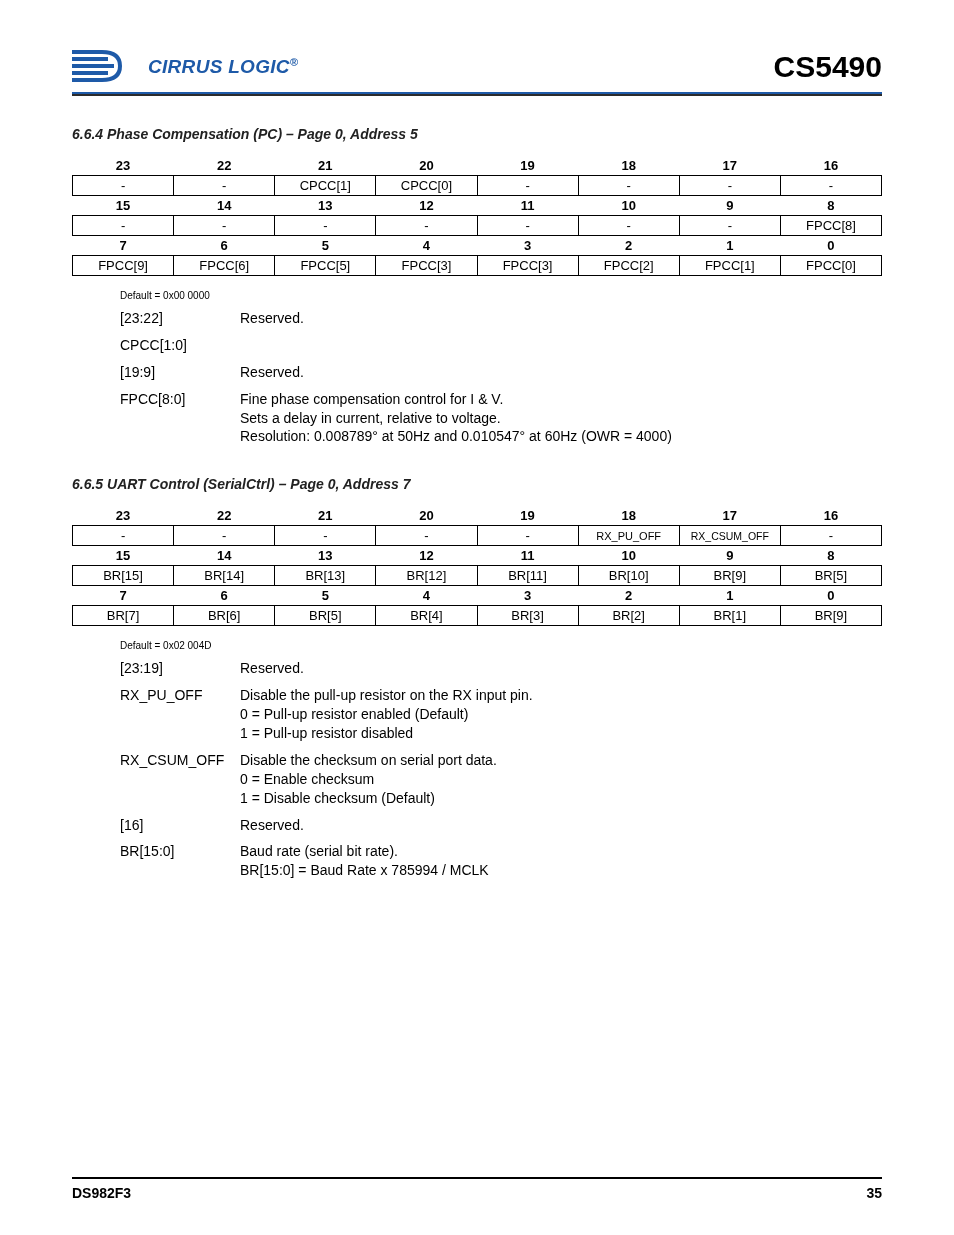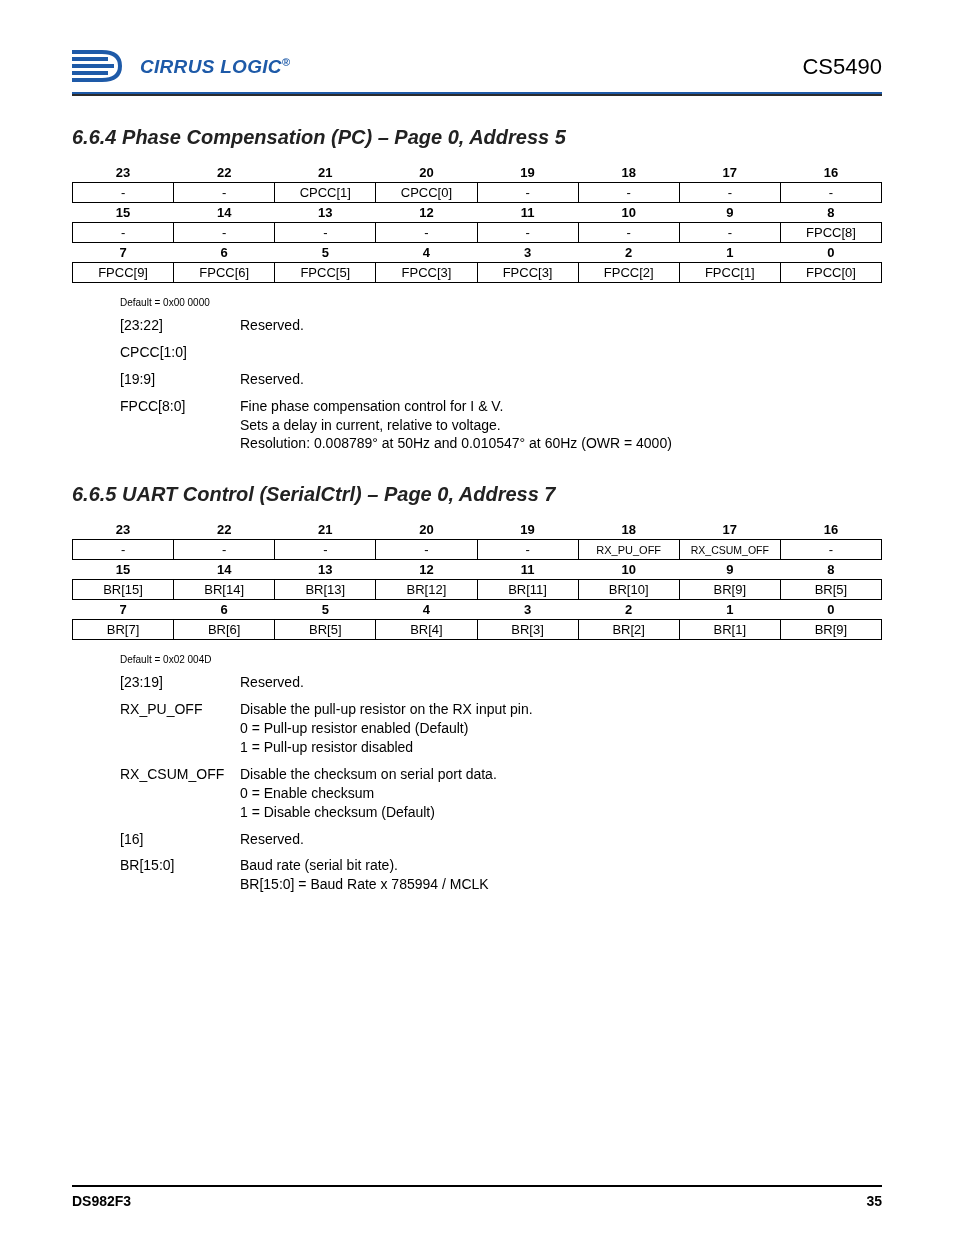--- a/index.html
+++ b/index.html
@@ -1,31 +1,31 @@
 <!DOCTYPE html>
 <html><head>
 <meta charset="utf-8">
 <style>
   html,body{margin:0;padding:0;font-family:Arial,Helvetica,sans-serif;color:#000;background:#fff}
   .page{width:954px;min-height:1235px;box-sizing:border-box;padding:48px 72px 40px 72px;position:relative}
   .head{display:flex;align-items:center;justify-content:space-between;margin-bottom:6px}
-  .logo{display:flex;align-items:center;gap:16px}
-  .part{font-size:22px;font-weight:normal}
+  .logo{display:flex;align-items:center;gap:24px}
+  .part{font-size:30px;font-weight:bold}
   .rulebar{height:4px;background:linear-gradient(to bottom,#1e5aa8 60%,#2c2c2c 60%)}
-  .sect-title{font-style:italic;font-weight:bold;font-size:20px;margin:30px 0 14px 0;color:#222}
+  .sect-title{font-style:italic;font-weight:bold;font-size:14px;margin:30px 0 14px 0;color:#222}
   table.bit{border-collapse:collapse;width:100%;table-layout:fixed;font-size:13px}
   table.bit td,table.bit th{padding:2px 0;text-align:center}
   table.bit .hdr td{font-weight:bold;border:none}
   table.bit .row td{border:1px solid #000}
   .desc{margin:6px 0 0 48px;font-size:14px;line-height:1.35}
   .desc-row{display:flex;margin:8px 0}
   .desc-key{width:120px;flex:0 0 120px}
   .desc-val{flex:1}
   .default{margin:14px 0 0 48px;font-size:10px}
-  .footer{position:absolute;left:72px;right:72px;bottom:26px}
+  .footer{position:absolute;left:72px;right:72px;bottom:34px}
   .footline{height:2px;background:#000;margin-bottom:6px}
   .footrow{display:flex;justify-content:space-between;font-size:14px;font-weight:bold}
   .logo-mark svg{display:block}
   .brand{font-size:19px;font-weight:600;font-style:italic;color:#1e5aa8;letter-spacing:.3px}
   .brand sup{font-size:11px;font-style:normal}
 </style>
 </head>
 <body>
 
 <div class="page">

